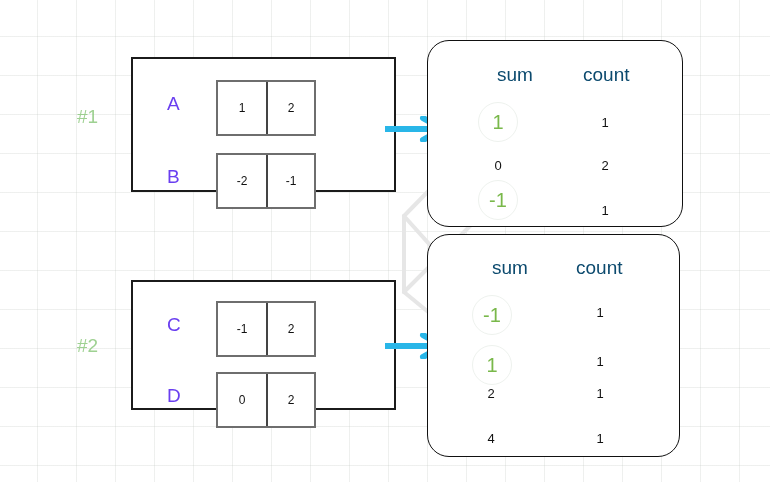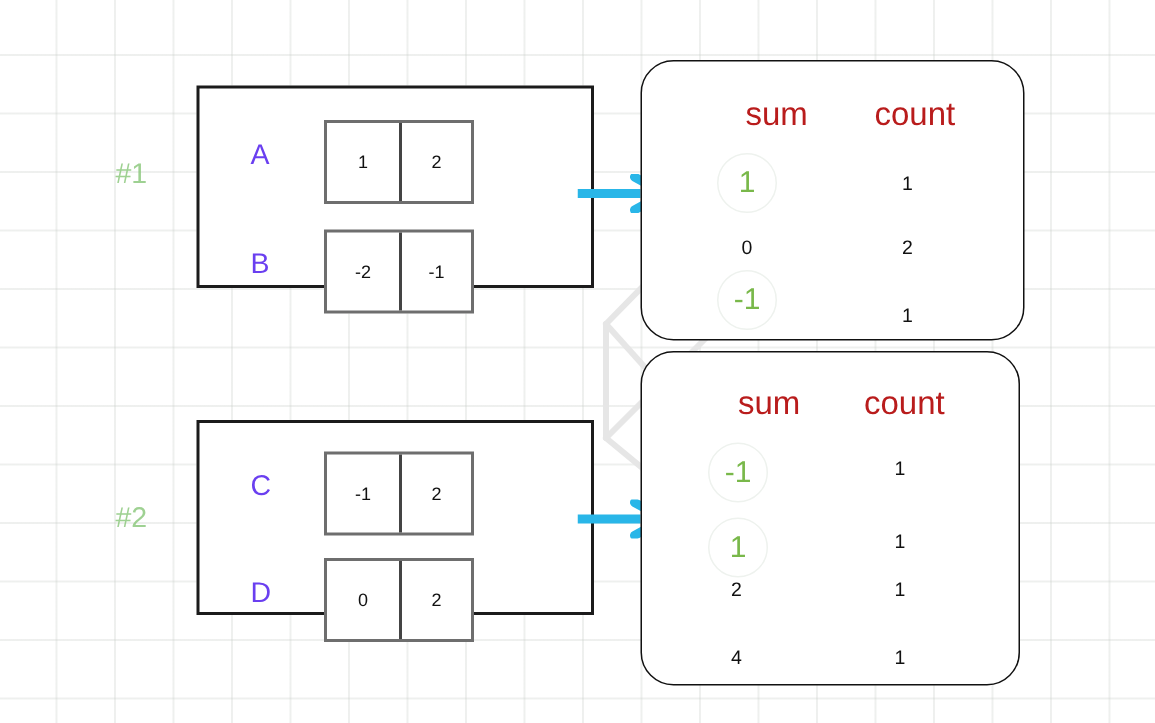--- a/index.html
+++ b/index.html
@@ -86,22 +86,22 @@
   
   .panel {
     position: absolute;
     border: 1.6px solid #111111;
     border-radius: 22px;
     background: #ffffff;
     box-sizing: border-box;
   }
   .panel-head {
     position: absolute;
-    color: #b91c1c;
-    font-size: 22px;
+    color: #0c4a6e;
+    font-size: 19px;
     font-family: "Liberation Sans", sans-serif;
     line-height: 1;
   }
   .val {
     position: absolute;
     font-size: 13px;
     color: #111111;
     line-height: 1;
     text-align: center;
     transform: translate(-50%, -50%);

